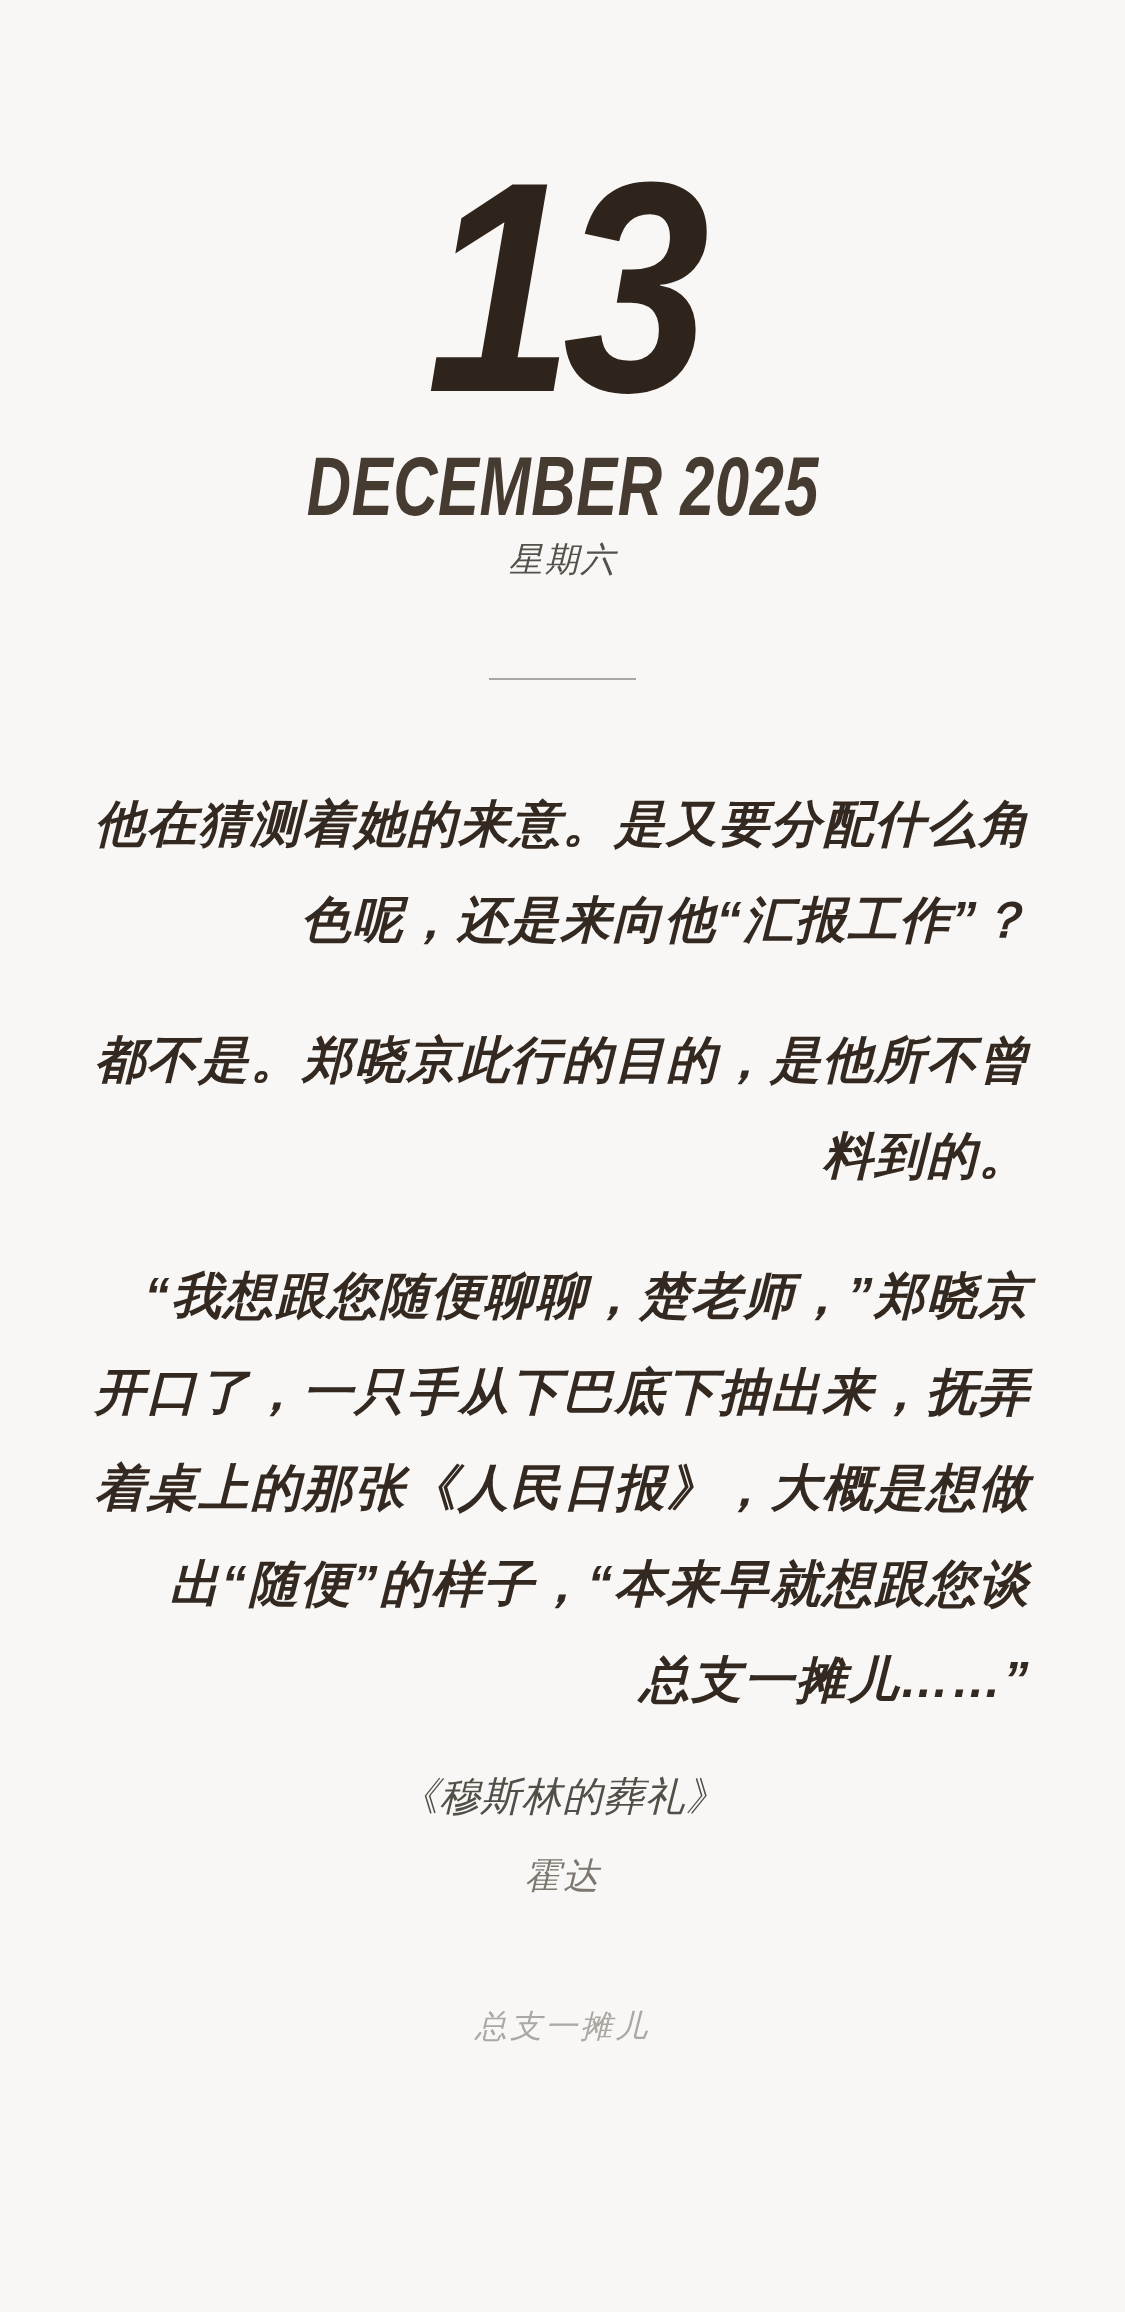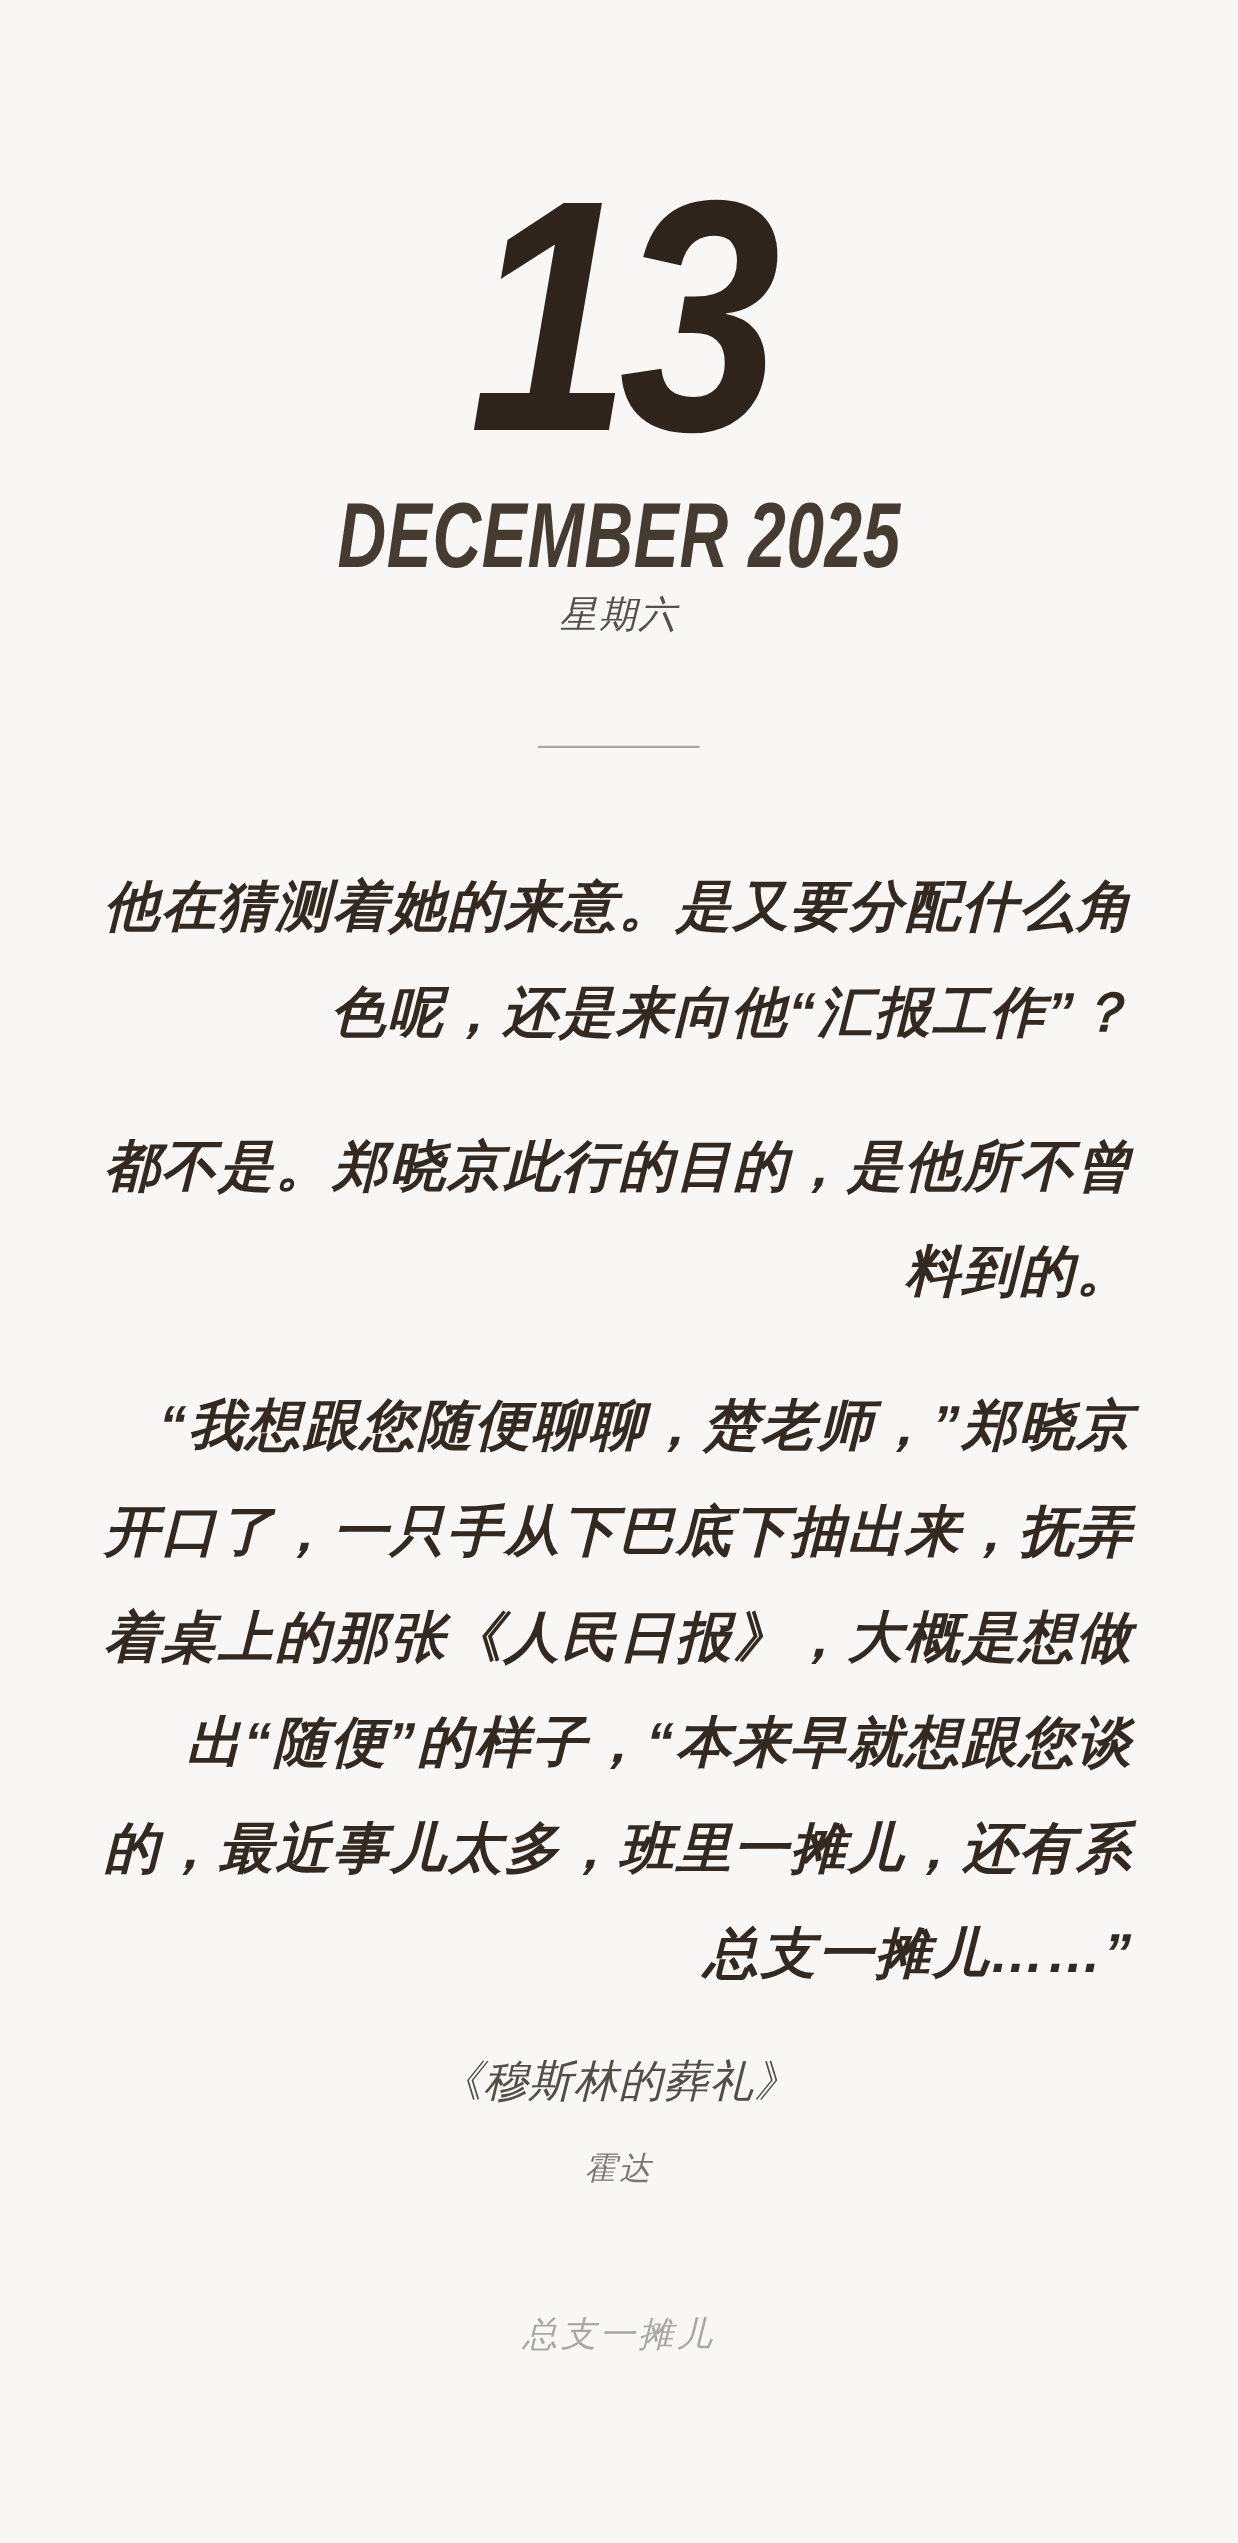--- a/index.html
+++ b/index.html
@@ -89,21 +89,21 @@
   .book-title {
     margin-top: 47px;
     font-size: 40px;
     line-height: 42px;
     color: var(--title);
     letter-spacing: 1px;
     text-align: right;
   }
   .author {
     margin-top: 40px;
-    font-size: 29px;
+    font-size: 36px;
     line-height: 38px;
     color: var(--author);
     letter-spacing: 2px;
     text-align: right;
   }
   .app-footer {
     margin-top: 115px;
     font-size: 32px;
     line-height: 32px;
     color: var(--footer);
@@ -135,21 +135,20 @@
       </div>
       <div class="paragraph">
         <div class="qline">都不是。郑晓京此行的目的，是他所不曾</div>
         <div class="qline">料到的。</div>
       </div>
       <div class="paragraph">
         <div class="qline">“我想跟您随便聊聊，楚老师，”郑晓京</div>
         <div class="qline">开口了，一只手从下巴底下抽出来，抚弄</div>
         <div class="qline">着桌上的那张《人民日报》，大概是想做</div>
         <div class="qline">出“随便”的样子，“本来早就想跟您谈</div>
-        <div class="qline">的，最近事儿太多，班里一摊儿，还有系</div>
         <div class="qline">总支一摊儿……”</div>
       </div>
     </div>
 
   <div class="book-title">《穆斯林的葬礼》</div>
 
   <div class="author">霍达</div>
 
   <div class="app-footer">总支一摊儿</div>
 

